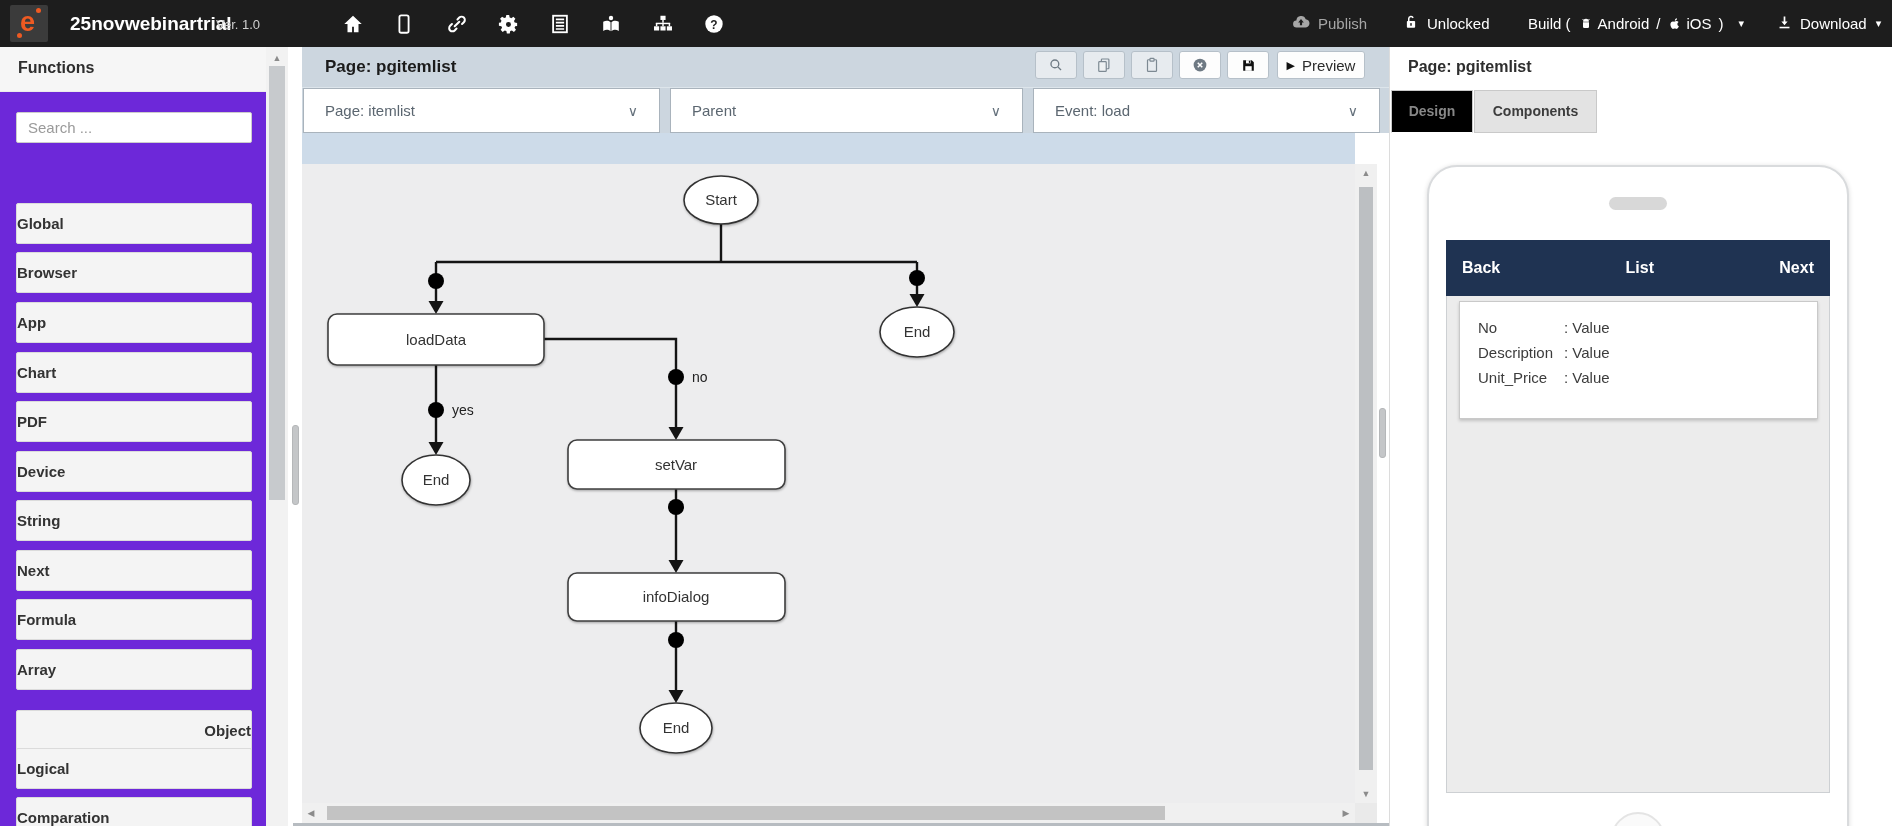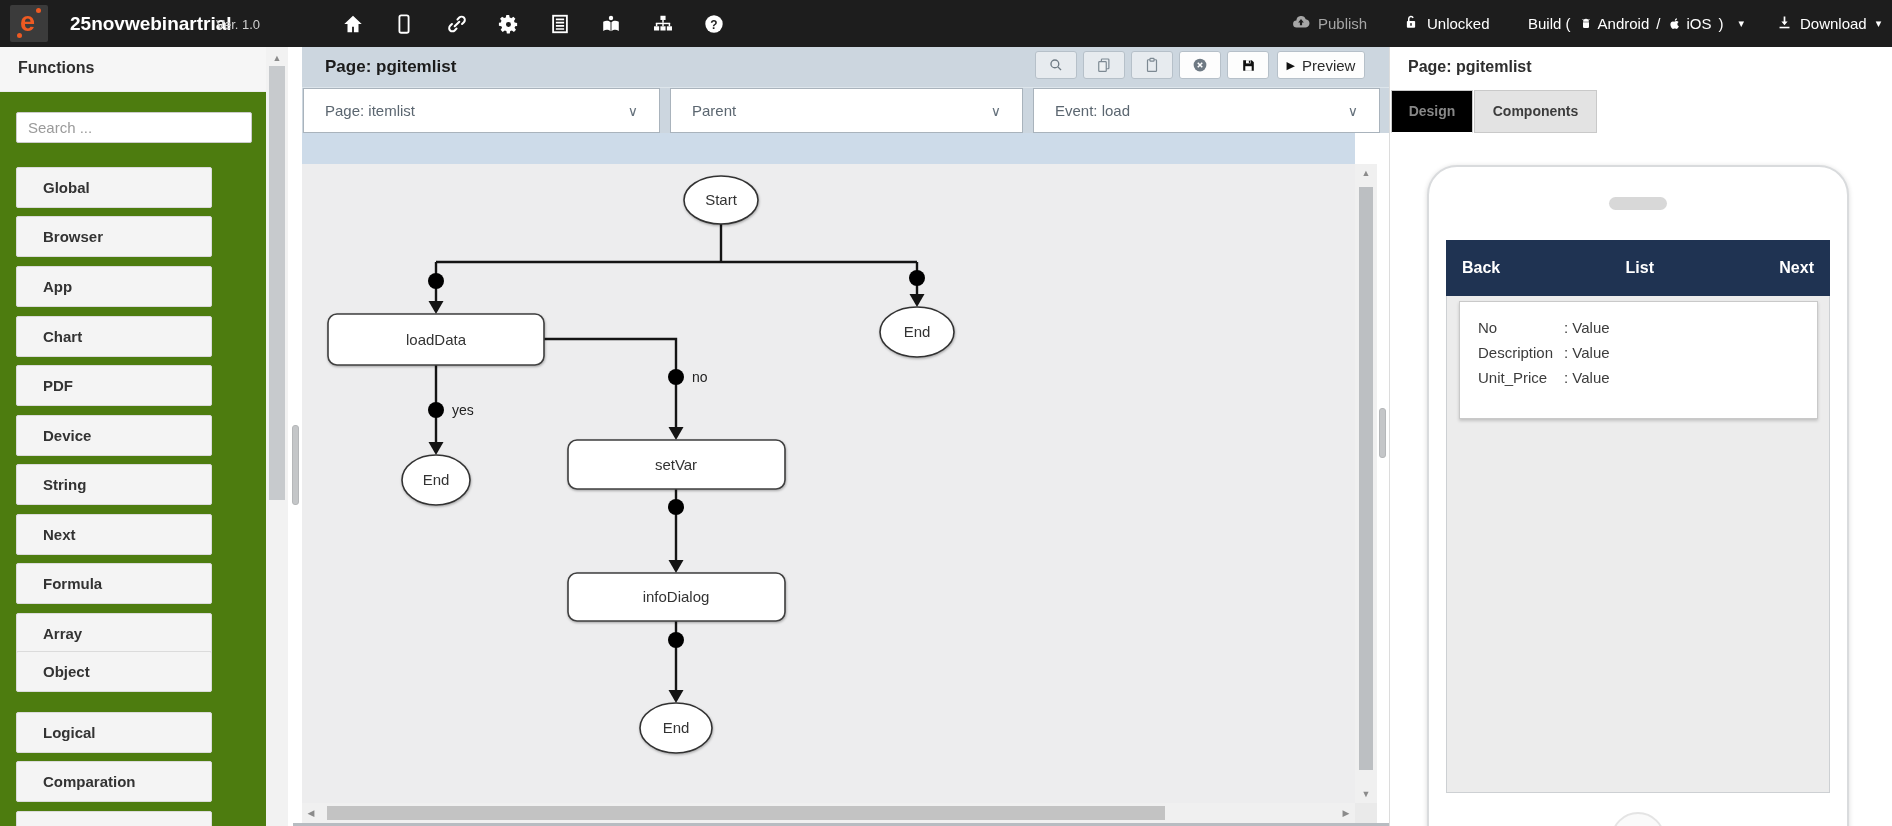--- a/index.html
+++ b/index.html
@@ -16,24 +16,24 @@
   .app-version { left:216px; top:0; height:47px; line-height:49px; color:#cfcfcf; font-size:13px; }
   .tb-icon { top:12px; width:24px; height:24px; display:flex; align-items:center; justify-content:center; cursor:pointer; }
   .tb-right { top:0; height:47px; display:flex; align-items:center; gap:7px; color:#fff; font-size:15px; cursor:pointer; }
   .tb-right .lbl { white-space:nowrap; }
   .publish { color:#a6a6a6; }
   .caret { font-size:11px; color:#fff; margin-left:8px; }
 
   
   .side-head { left:0; top:47px; width:266px; height:45px; background:#f6f6f6; border-bottom:1px solid #ececec; }
   .side-head span { position:absolute; left:18px; top:12px; font-size:16px; font-weight:bold; color:#2e2e2e; }
-  .side-body { left:0; top:92px; width:266px; height:734px; background:#4d7c0f; }
+  .side-body { left:0; top:92px; width:266px; height:734px; background:#6d28d9; }
   .fn-search { position:absolute; left:16px; top:20px; width:236px; height:31px; border:1px solid #ccc; border-radius:2px; background:#fff; font-size:15px; color:#444; padding:0 11px; font-family:"Liberation Sans",sans-serif; }
   .fn-search::placeholder { color:#9a9a9a; }
-  .fn-item { position:absolute; left:16px; width:196px; height:41px; background:#f4f4f4; border:1px solid #dbdbdb; border-radius:2px; line-height:39px; padding-left:26px; font-size:15px; font-weight:bold; color:#333; cursor:pointer; }
+  .fn-item { position:absolute; left:16px; width:236px; height:41px; background:#f4f4f4; border:1px solid #dbdbdb; border-radius:2px; line-height:39px; font-size:15px; font-weight:bold; color:#333; cursor:pointer;margin-top:36px; }
 
   
   .sb-track { background:#f2f2f2; }
   .sb-thumb { background:#c7cacd; }
   .sb-arrow { position:absolute; font-size:9px; color:#8b8b8b; width:100%; text-align:center; }
   .slim-thumb { background:#c4c6c8; border-radius:3px; border:1px solid #b5b7b9; }
 
   
   .ed-header { left:302px; top:47px; width:1088px; height:41px; background:#ccd6df; border-bottom:1px solid #dde5eb; }
   .ed-title { position:absolute; left:23px; top:10px; font-size:17px; font-weight:bold; color:#1b1b1b; }
@@ -207,21 +207,21 @@
     <div class="fn-item" style="top:75px;">Global</div>
     <div class="fn-item" style="top:124px;">Browser</div>
     <div class="fn-item" style="top:174px;">App</div>
     <div class="fn-item" style="top:224px;">Chart</div>
     <div class="fn-item" style="top:273px;">PDF</div>
     <div class="fn-item" style="top:323px;">Device</div>
     <div class="fn-item" style="top:372px;">String</div>
     <div class="fn-item" style="top:422px;">Next</div>
     <div class="fn-item" style="top:471px;">Formula</div>
     <div class="fn-item" style="top:521px;">Array</div>
-    <div class="fn-item" style="top:559px;">Object</div>
+    <div class="fn-item" style="top:582px;text-align:right;">Object</div>
     <div class="fn-item" style="top:620px;">Logical</div>
     <div class="fn-item" style="top:669px;">Comparation</div>
     <div class="fn-item" style="top:719px;">Conversion</div>
   </div>
 
   <div class="abs sb-track" style="left:266px; top:47px; width:22px; height:779px;">
     <span class="sb-arrow" style="top:6px;">▲</span>
     <div class="abs sb-thumb" style="left:3px; top:19px; width:16px; height:434px;"></div>
   </div>
   <div class="abs slim-thumb" style="left:292px; top:425px; width:7px; height:80px;"></div>

